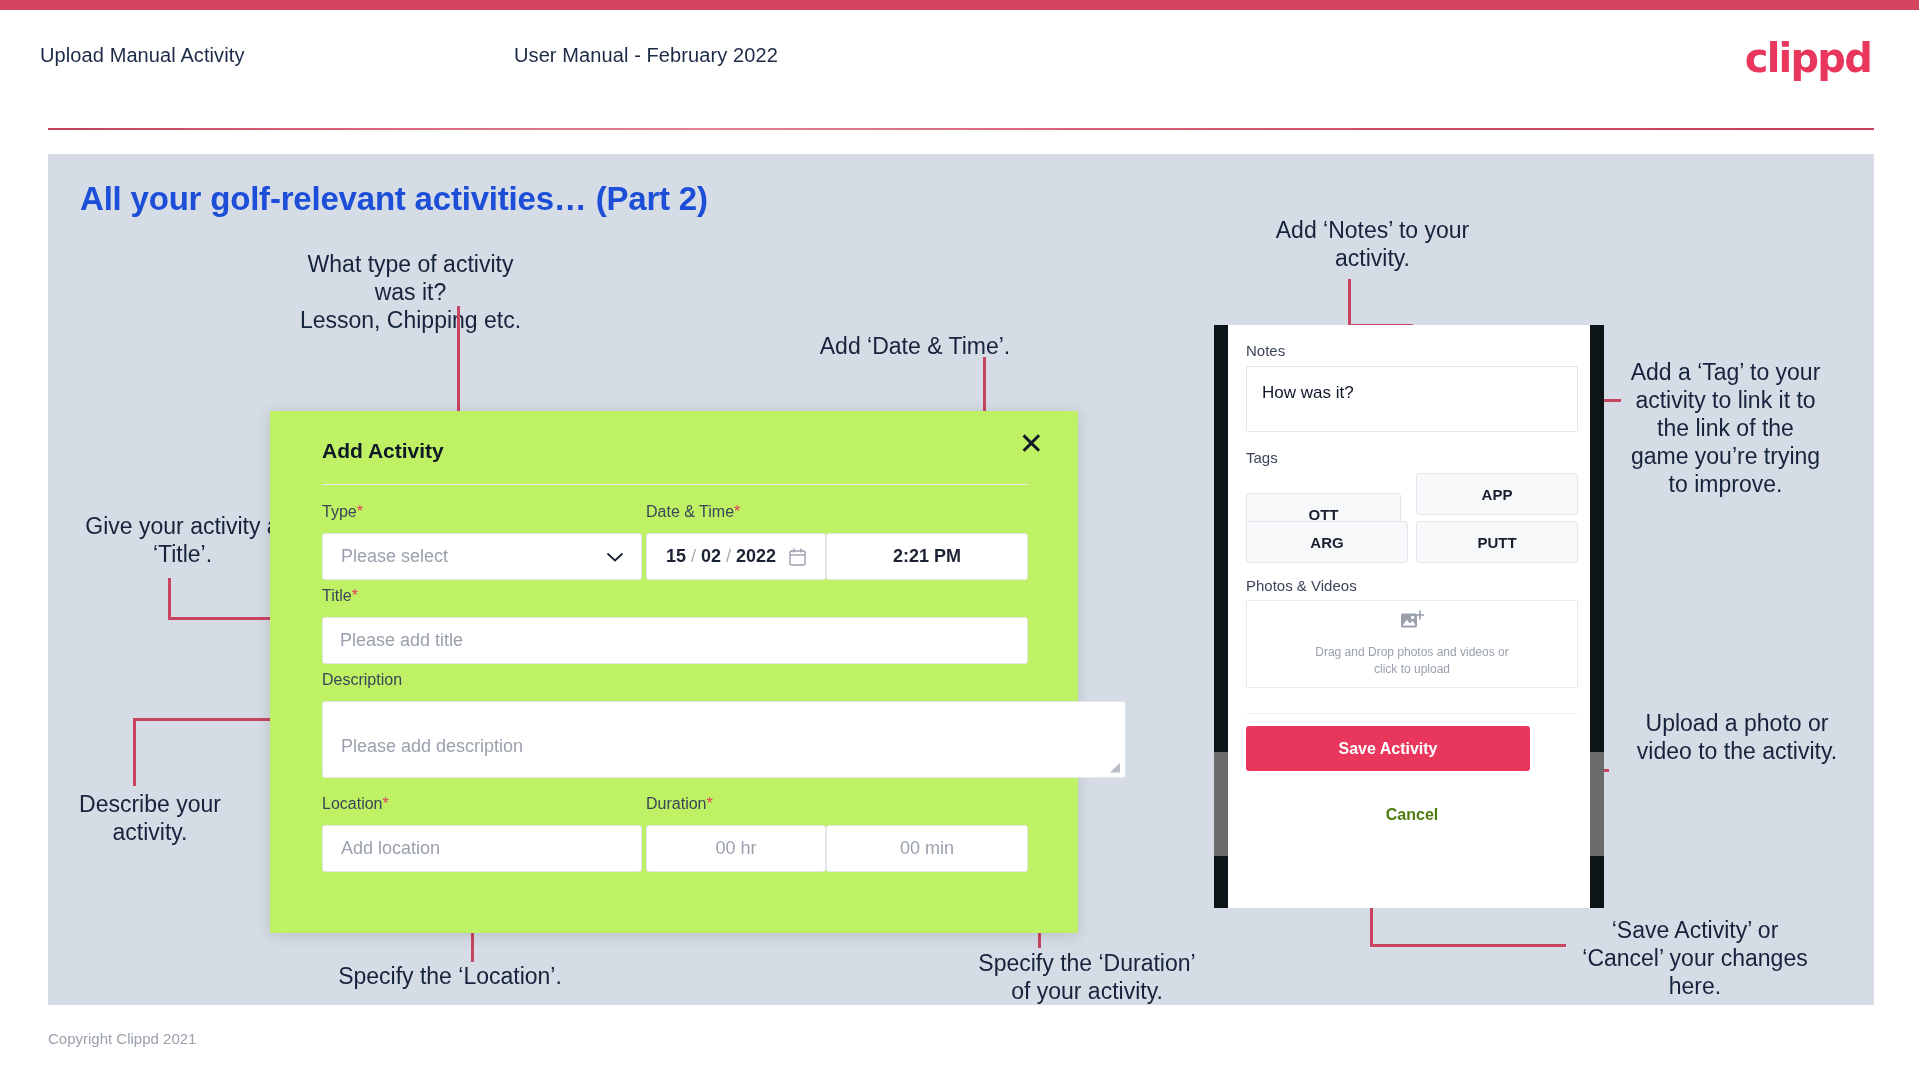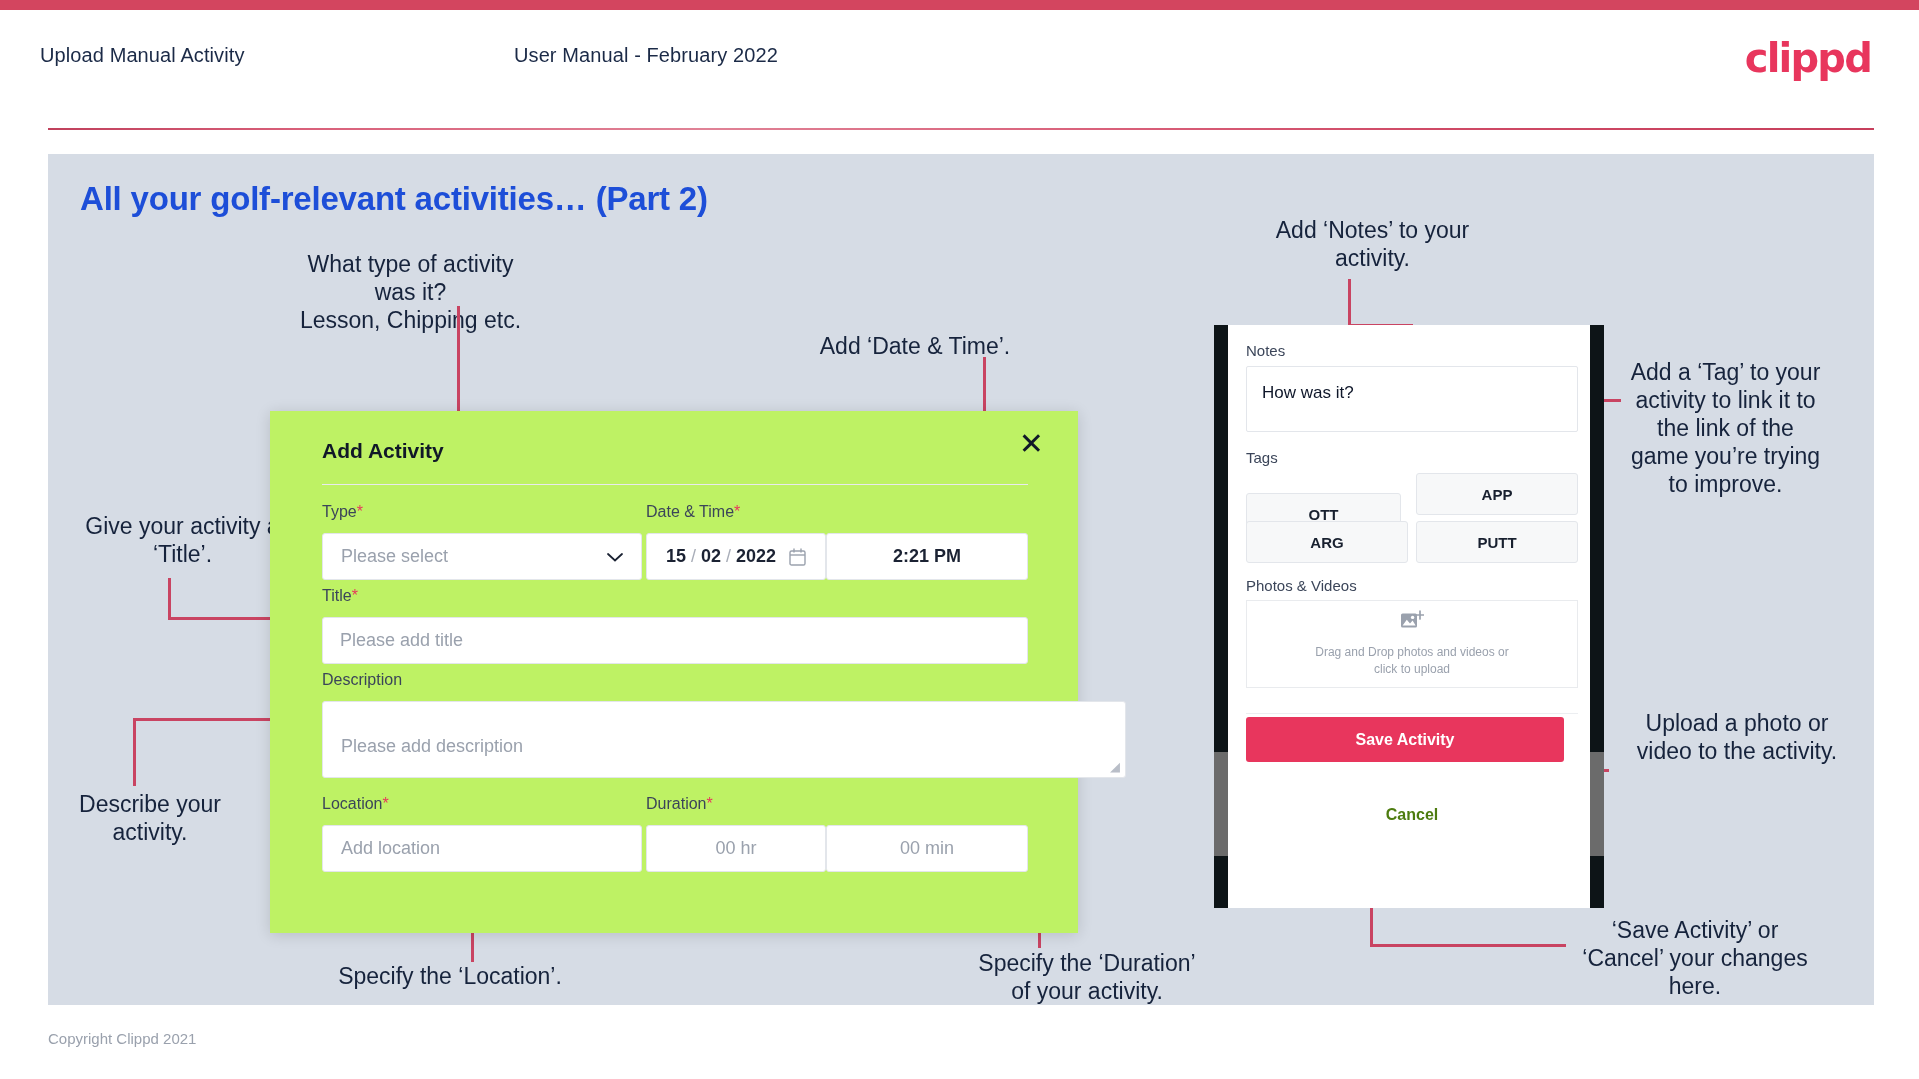--- a/index.html
+++ b/index.html
@@ -284,21 +284,21 @@
           </svg>
         </span>
         <span class="dz-txt">
           <span>Drag and Drop photos and videos or</span><br>
           <span>click to upload</span>
         </span>
       </div>
 
       <div class="p-div" style="left:18px; top:388px; width:332px;"></div>
 
-      <div class="save-btn" style="left:18px; top:392px; width:318px; height:45px;">Save Activity</div>
+      <div class="save-btn" style="left:18px; top:401px; width:284px; height:45px;">Save Activity</div>
       <div class="cancel-btn" style="left:18px; top:481px; width:332px;">Cancel</div>
     </div>
   </div>
   <div class="btn-grey-l"></div>
   <div class="btn-grey-r"></div>
 
   <div class="footer">Copyright Clippd 2021</div>
 
 </div>
 

